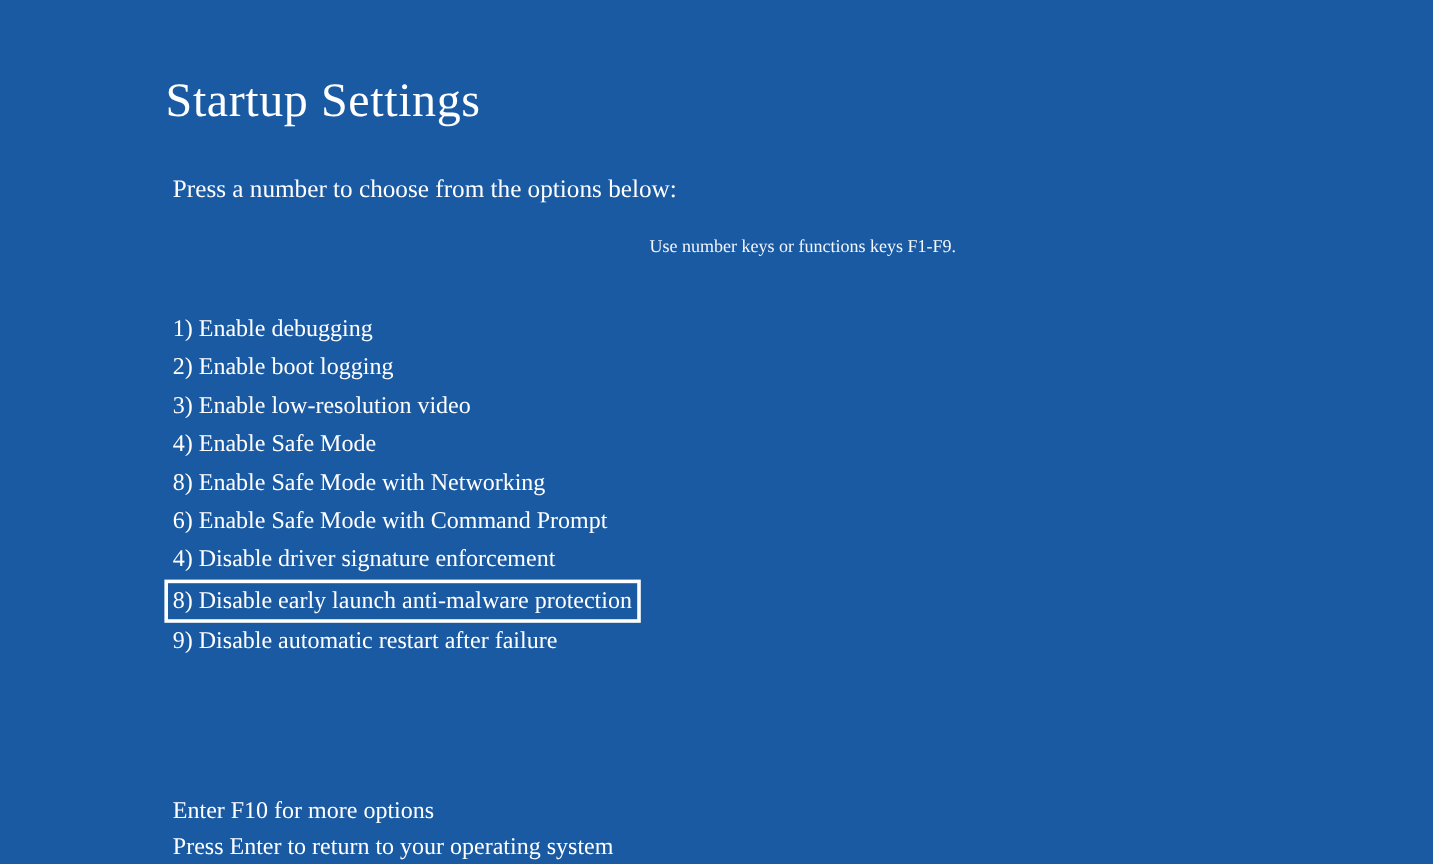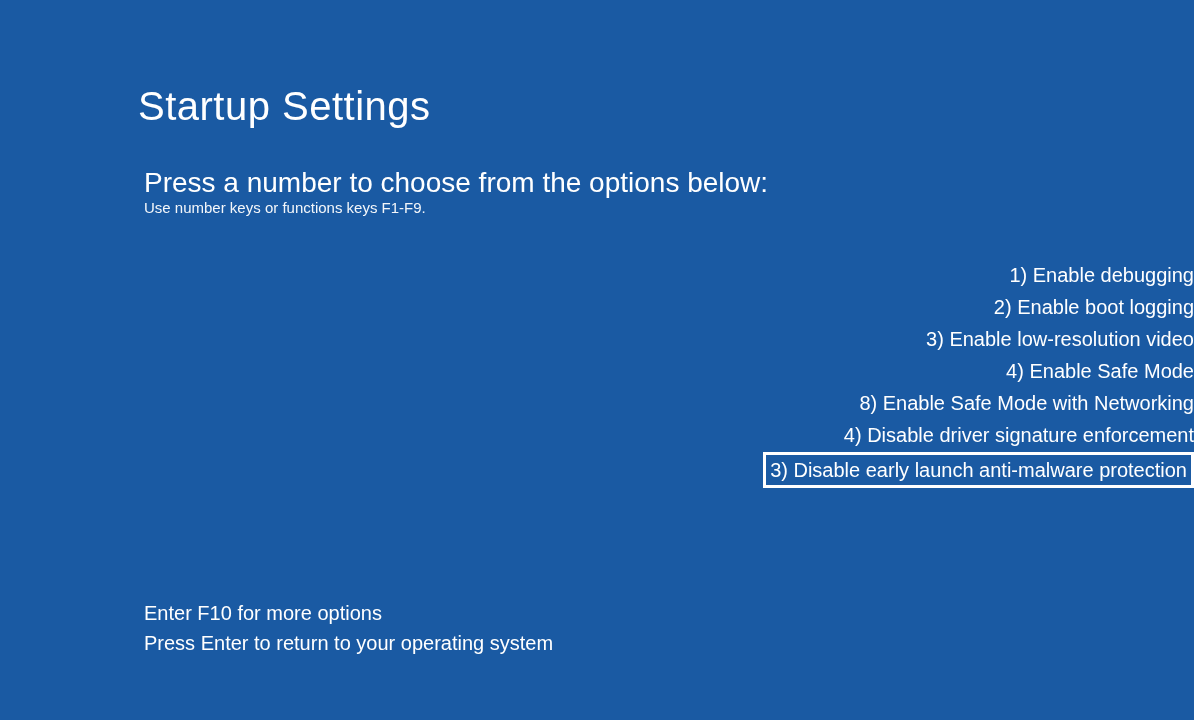--- a/index.html
+++ b/index.html
@@ -10,43 +10,45 @@
     body {
       width: 1194px;
       height: 720px;
       background-color: #1a5aa3;
       font-family: 'Segoe UI', 'Segoe UI Light', Arial, sans-serif;
       color: #ffffff;
       overflow: hidden;
     }
     .container {
       padding-left: 138px;
-      padding-top: 84px;
+      padding-top: 60px;
+      font-family: Liberation Serif, serif;
     }
     .title {
       font-size: 40px;
       font-weight: 300;
       margin-bottom: 38px;
       letter-spacing: 0.5px;
     }
     .subtitle {
-      font-size: 28px;
+      font-size: 21px;
       font-weight: 300;
+      margin-bottom: 28px;
       padding-left: 6px;
     }
     .hint {
       font-size: 15px;
       font-weight: 400;
       margin-bottom: 44px;
       padding-left: 6px;
       opacity: 0.95;
+      text-align: center;
     }
     .options {
       padding-left: 6px;
-      text-align: right;
     }
     .option-item {
       font-size: 20px;
       font-weight: 300;
       line-height: 30px;
       display: inline-block;
     }
     .option-line {
       line-height: 30px;
     }
@@ -71,20 +73,22 @@
 <div class="container">
   <h1 class="title">Startup Settings</h1>
   <div class="subtitle">Press a number to choose from the options below:</div>
   <div class="hint">Use number keys or functions keys F1-F9.</div>
   <div class="options">
     <div class="option-line"><span class="option-item">1) Enable debugging</span></div>
     <div class="option-line"><span class="option-item">2) Enable boot logging</span></div>
     <div class="option-line"><span class="option-item">3) Enable low-resolution video</span></div>
     <div class="option-line"><span class="option-item">4) Enable Safe Mode</span></div>
     <div class="option-line"><span class="option-item">8) Enable Safe Mode with Networking</span></div>
+    <div class="option-line"><span class="option-item">6) Enable Safe Mode with Command Prompt</span></div>
     <div class="option-line"><span class="option-item">4) Disable driver signature enforcement</span></div>
-    <div class="option-line"><span class="option-item highlighted">3) Disable early launch anti-malware protection</span></div>
+    <div class="option-line"><span class="option-item highlighted">8) Disable early launch anti-malware protection</span></div>
+    <div class="option-line"><span class="option-item">9) Disable automatic restart after failure</span></div>
   </div>
   <div class="footer">
     <div class="footer-line">Enter F10 for more options</div>
     <div class="footer-line">Press Enter to return to your operating system</div>
   </div>
 </div>
 
 </body></html>

